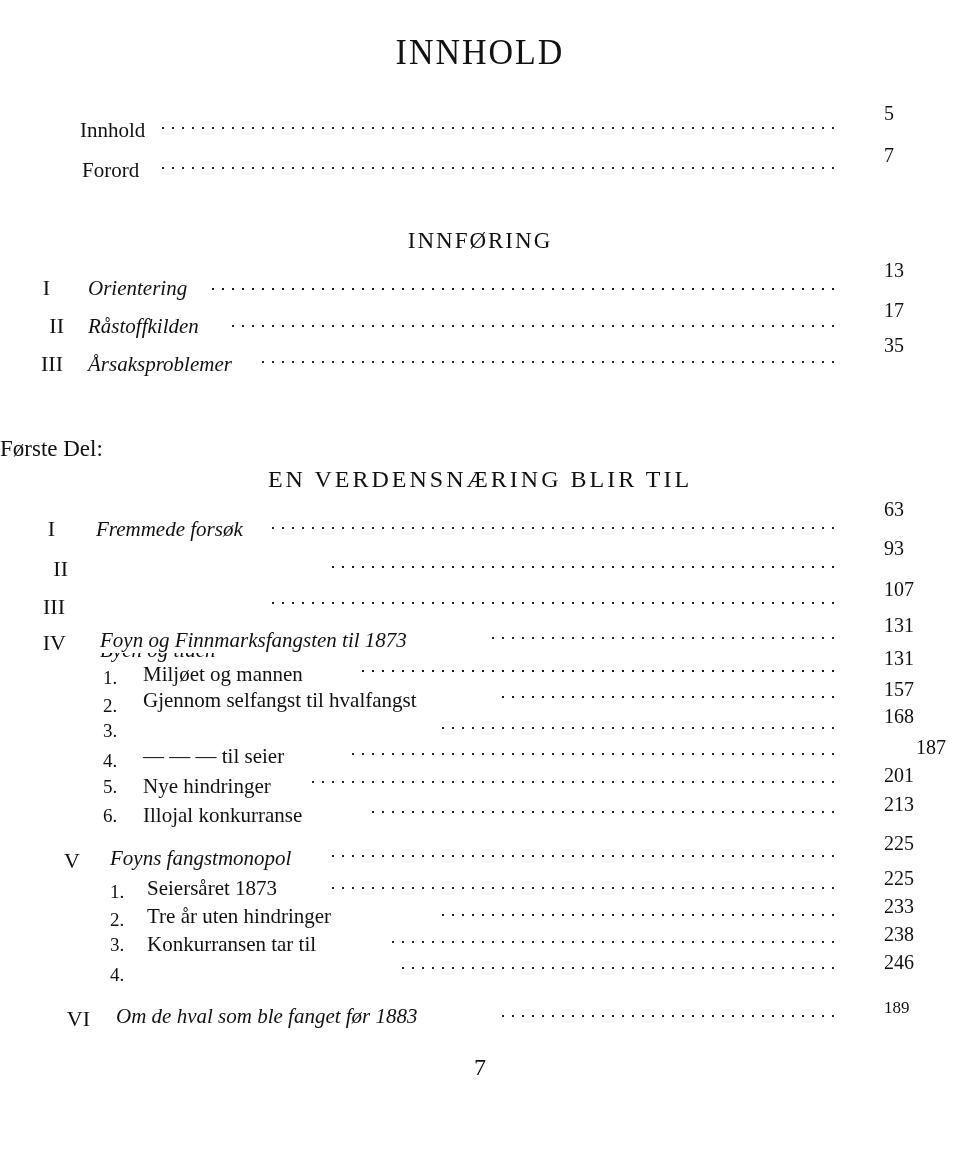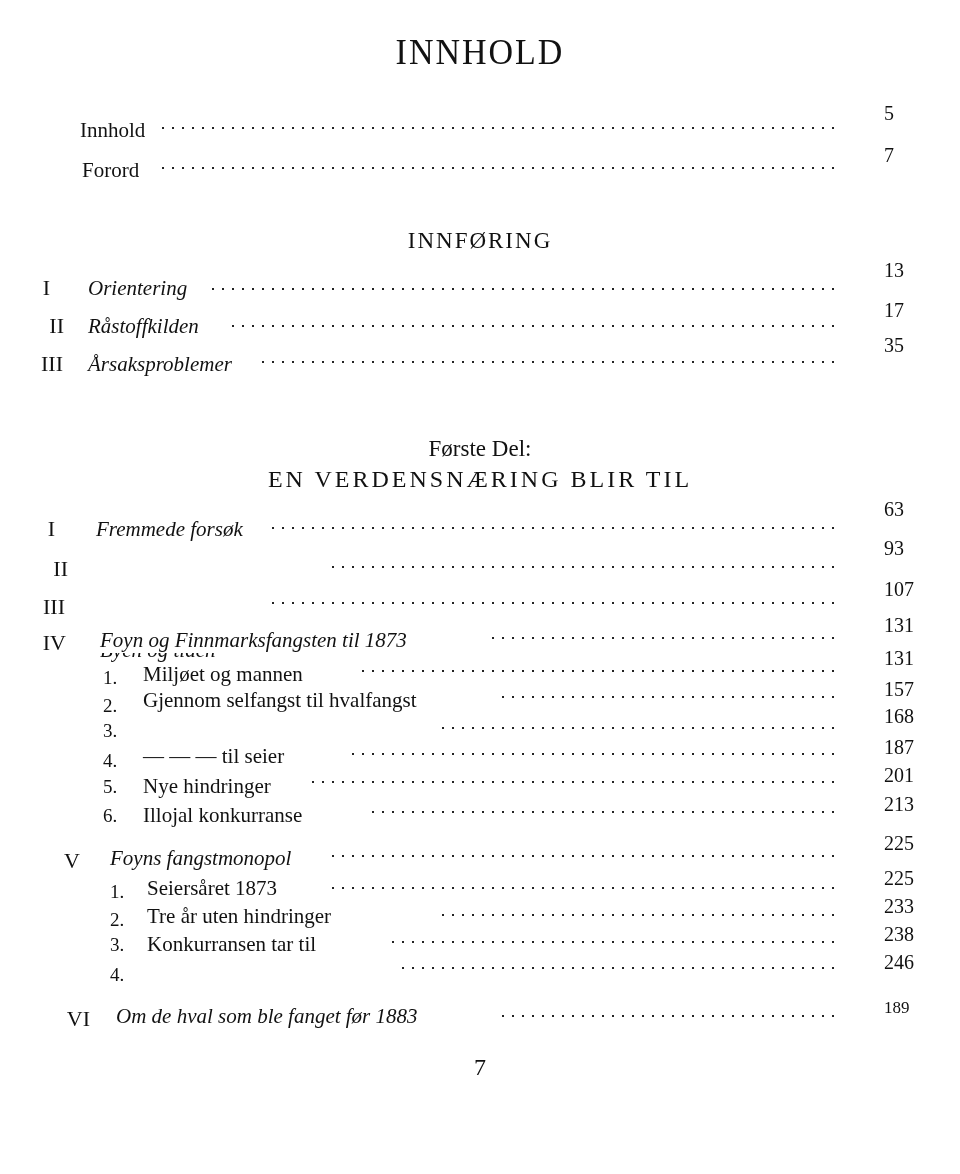--- a/index.html
+++ b/index.html
@@ -30,21 +30,21 @@
       left: 0;
       width: 960px;
       text-align: center;
       font-size: 23px;
       letter-spacing: 2px;
     }
     .part-label {
       position: absolute;
       left: 0;
       width: 960px;
-      text-align: center;
+      text-align: left;
       font-size: 23px;
     }
     .row {
       position: absolute;
       left: 0;
       width: 960px;
       height: 30px;
     }
     .num {
       position: absolute;
@@ -175,21 +175,21 @@
   </div>
   <div class="row" style="top:718px;">
     <span class="sub-num" style="left:103px; top:2px;">3.</span>
     <span class="leader" style="left:440px; top:8px;"></span>
     <span class="page" style="top:-13px;">168</span>
   </div>
   <div class="row" style="top:746px;">
     <span class="sub-num" style="left:103px; top:4px;">4.</span>
     <span class="leader" style="left:352px; top:6px;"></span>
     <span class="title" style="left:143px; top:-2px;">— — — til seier</span>
-    <span class="page" style="top:-10px;">187</span>
+    <span class="page" style="top:-10px;margin-left:32px;">187</span>
   </div>
   <div class="row" style="top:774px;">
     <span class="sub-num" style="left:103px; top:2px;">5.</span>
     <span class="leader" style="left:312px; top:6px;"></span>
     <span class="title" style="left:143px; top:0px;">Nye hindringer</span>
     <span class="page" style="top:-10px;">201</span>
   </div>
   <div class="row" style="top:803px;">
     <span class="sub-num" style="left:103px; top:2px;">6.</span>
     <span class="leader" style="left:368px; top:7px;"></span>

